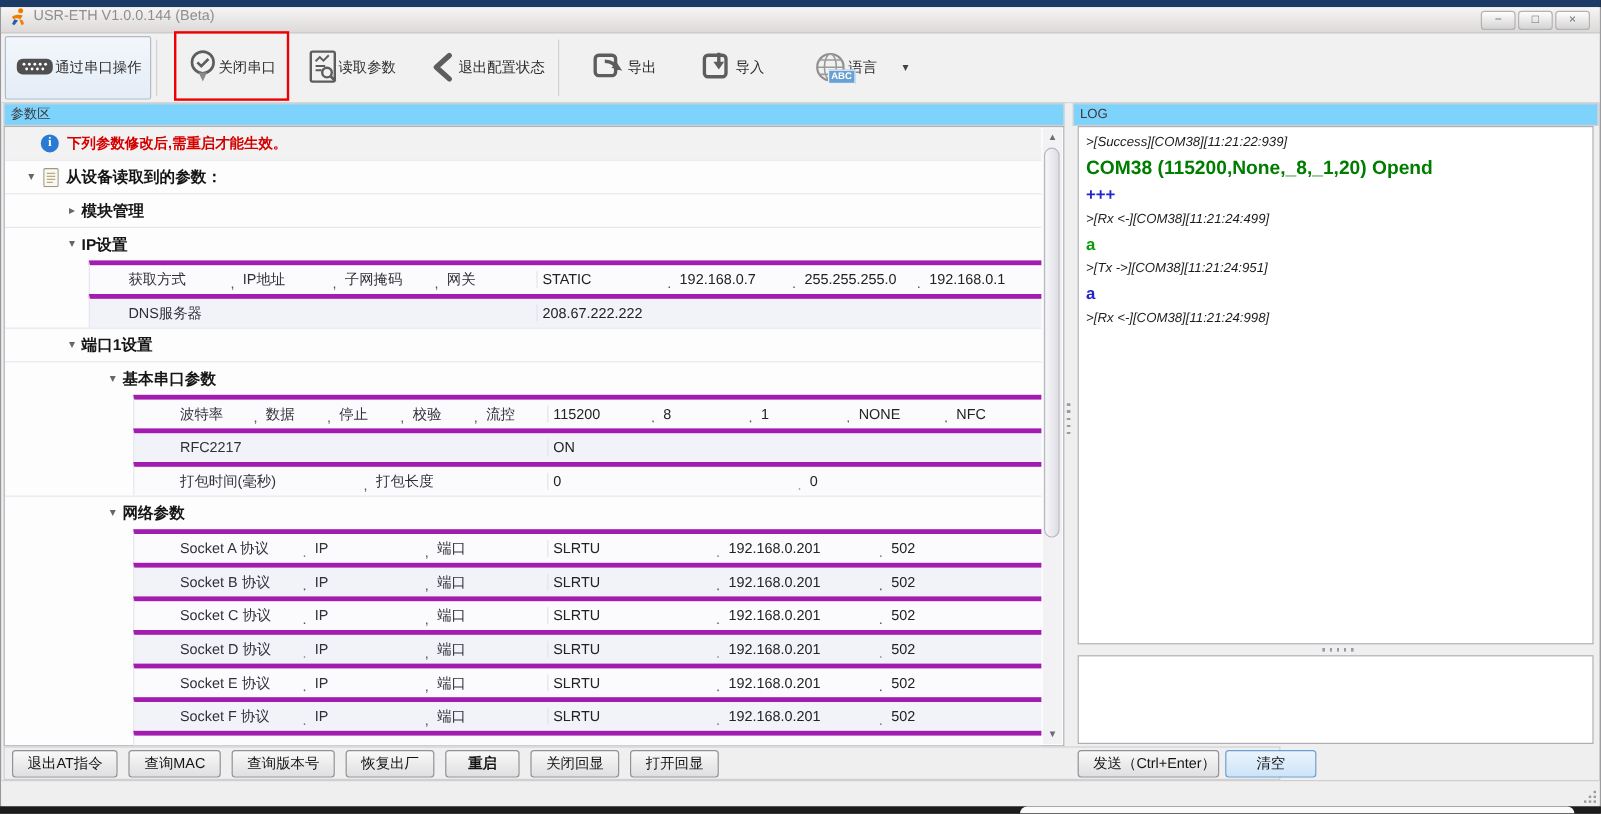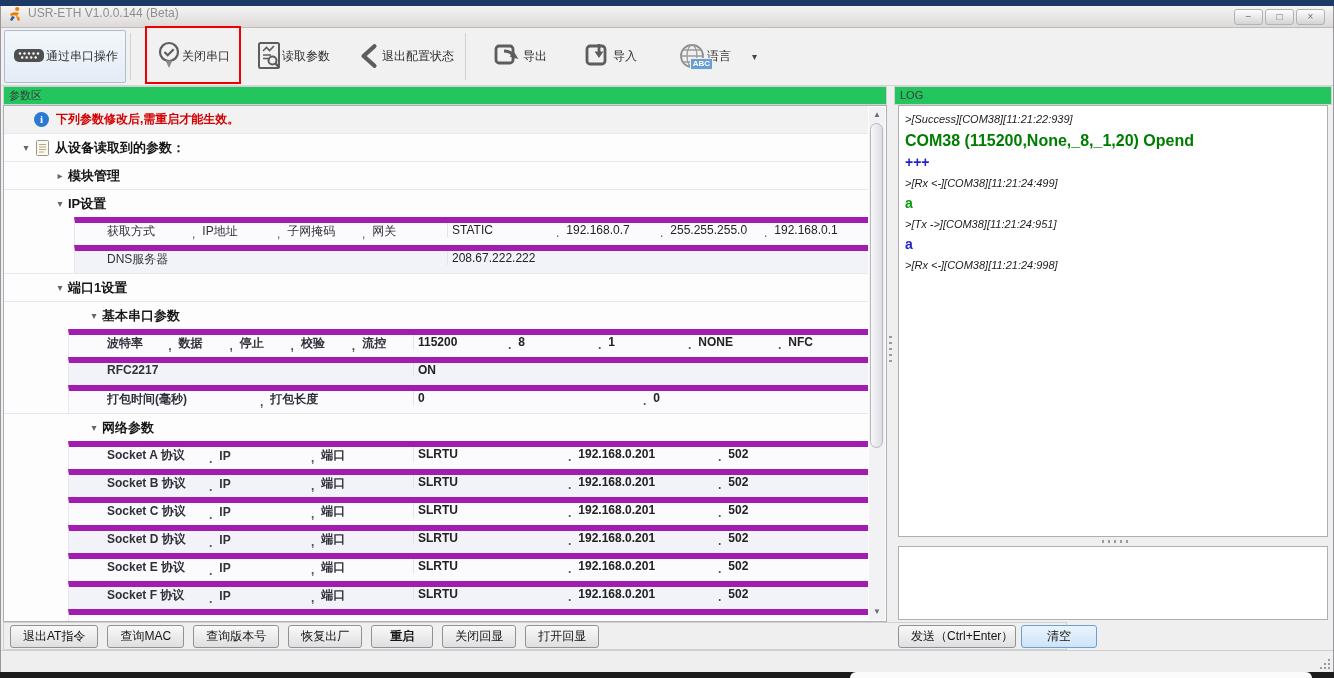--- a/index.html
+++ b/index.html
@@ -37,21 +37,21 @@
   .abc-badge { position:absolute; right:-6px; bottom:2px; background:#699fd2; color:#fff;
     font-size:8px; font-weight:bold; padding:0 2px; line-height:10px; border:1px solid #e8f0f8; }
 
   
   .red-frame { position:absolute; left:-4px; right:-4px; top:-4px; bottom:-1px; border:2px solid #ee0000; pointer-events:none; }
   .anno-arrow { position:absolute; left:-37px; top:21px; width:25px; height:3px; background:#ee0000; pointer-events:none; }
   .anno-arrow::after { content:""; position:absolute; right:-11px; top:-6.5px;
     border-left:12px solid #ee0000; border-top:8px solid transparent; border-bottom:8px solid transparent; }
 
   
-  .panel-header { position:absolute; height:19px; background:#22c55e; border:1px solid #d2d1d2;
+  .panel-header { position:absolute; height:19px; background:#7dd3fc; border:1px solid #d2d1d2;
     font-size:11px; color:#3a3a3a; line-height:17px; padding-left:5px; }
   .param-header { left:2px; top:80px; width:884px; }
   .log-header { left:893px; top:80px; width:438px; }
 
   .param-content { position:absolute; left:2px; top:99px; width:884px; height:517px;
     background:#fdfdfe; border:1px solid #aeaeb4; overflow:hidden; }
   .rows-area { position:absolute; left:0; top:0; right:18px; bottom:0; overflow:hidden; }
 
   .notice-row { height:27px; background:#f3f2f3; display:flex; align-items:center; padding-left:30px; gap:7px; }
   .info-icon { width:15px; height:15px; border-radius:50%; background:#2a7ad4; color:#fff; font-size:11px;
@@ -59,26 +59,26 @@
   .notice-text { color:#d40000; font-weight:bold; font-size:12px; }
 
   .psec { display:flex; align-items:center; height:28px; border-top:1px solid #e7e7ee;
     font-weight:bold; font-size:13px; color:#151515; }
   .psec .arrow { width:16px; font-size:10px; color:#666; font-weight:normal; text-align:center; }
   .psec.lvl0 { padding-left:14px; }
   .psec.lvl1 { padding-left:48px; }
   .psec.lvl2 { padding-left:82px; }
   .doc-icon { margin:0 6px 0 2px; display:flex; }
 
-  .prow { display:flex; align-items:flex-start; height:28px; border-top:6px solid #a21caf;
+  .prow { display:flex; align-items:center; height:28px; border-top:4px solid #a21caf;
     border-left:1px solid #e7e7ee; font-size:12px; color:#30303a; }
   .prow.bg0 { background:#fbfbfe; }
   .prow.bg1 { background:#f2f2f9; }
   .prow.ind1 { margin-left:70px; }
-  .prow.ind2 { margin-left:64px;font-weight:bold; }
+  .prow.ind2 { margin-left:107px; }
   .plabels { display:flex; align-items:center; }
   .ind1 .plabels { width:372px; padding-left:32px; }
   .ind2 .plabels { width:344px; padding-left:38px; }
   .pvals { flex:1; display:flex; align-items:center; border-left:1px solid #e3e3eb; padding-left:4px; color:#222; }
   .seg { flex:1; white-space:nowrap; overflow:hidden; }
   .seg + .seg::before { content:","; margin-right:7px; color:#555; position:relative; top:3px; }
   .prow.partial { height:14px; }
 
   
   .vscroll { position:absolute; right:1px; top:1px; width:16px; bottom:1px; background:#f2f2f5; }

